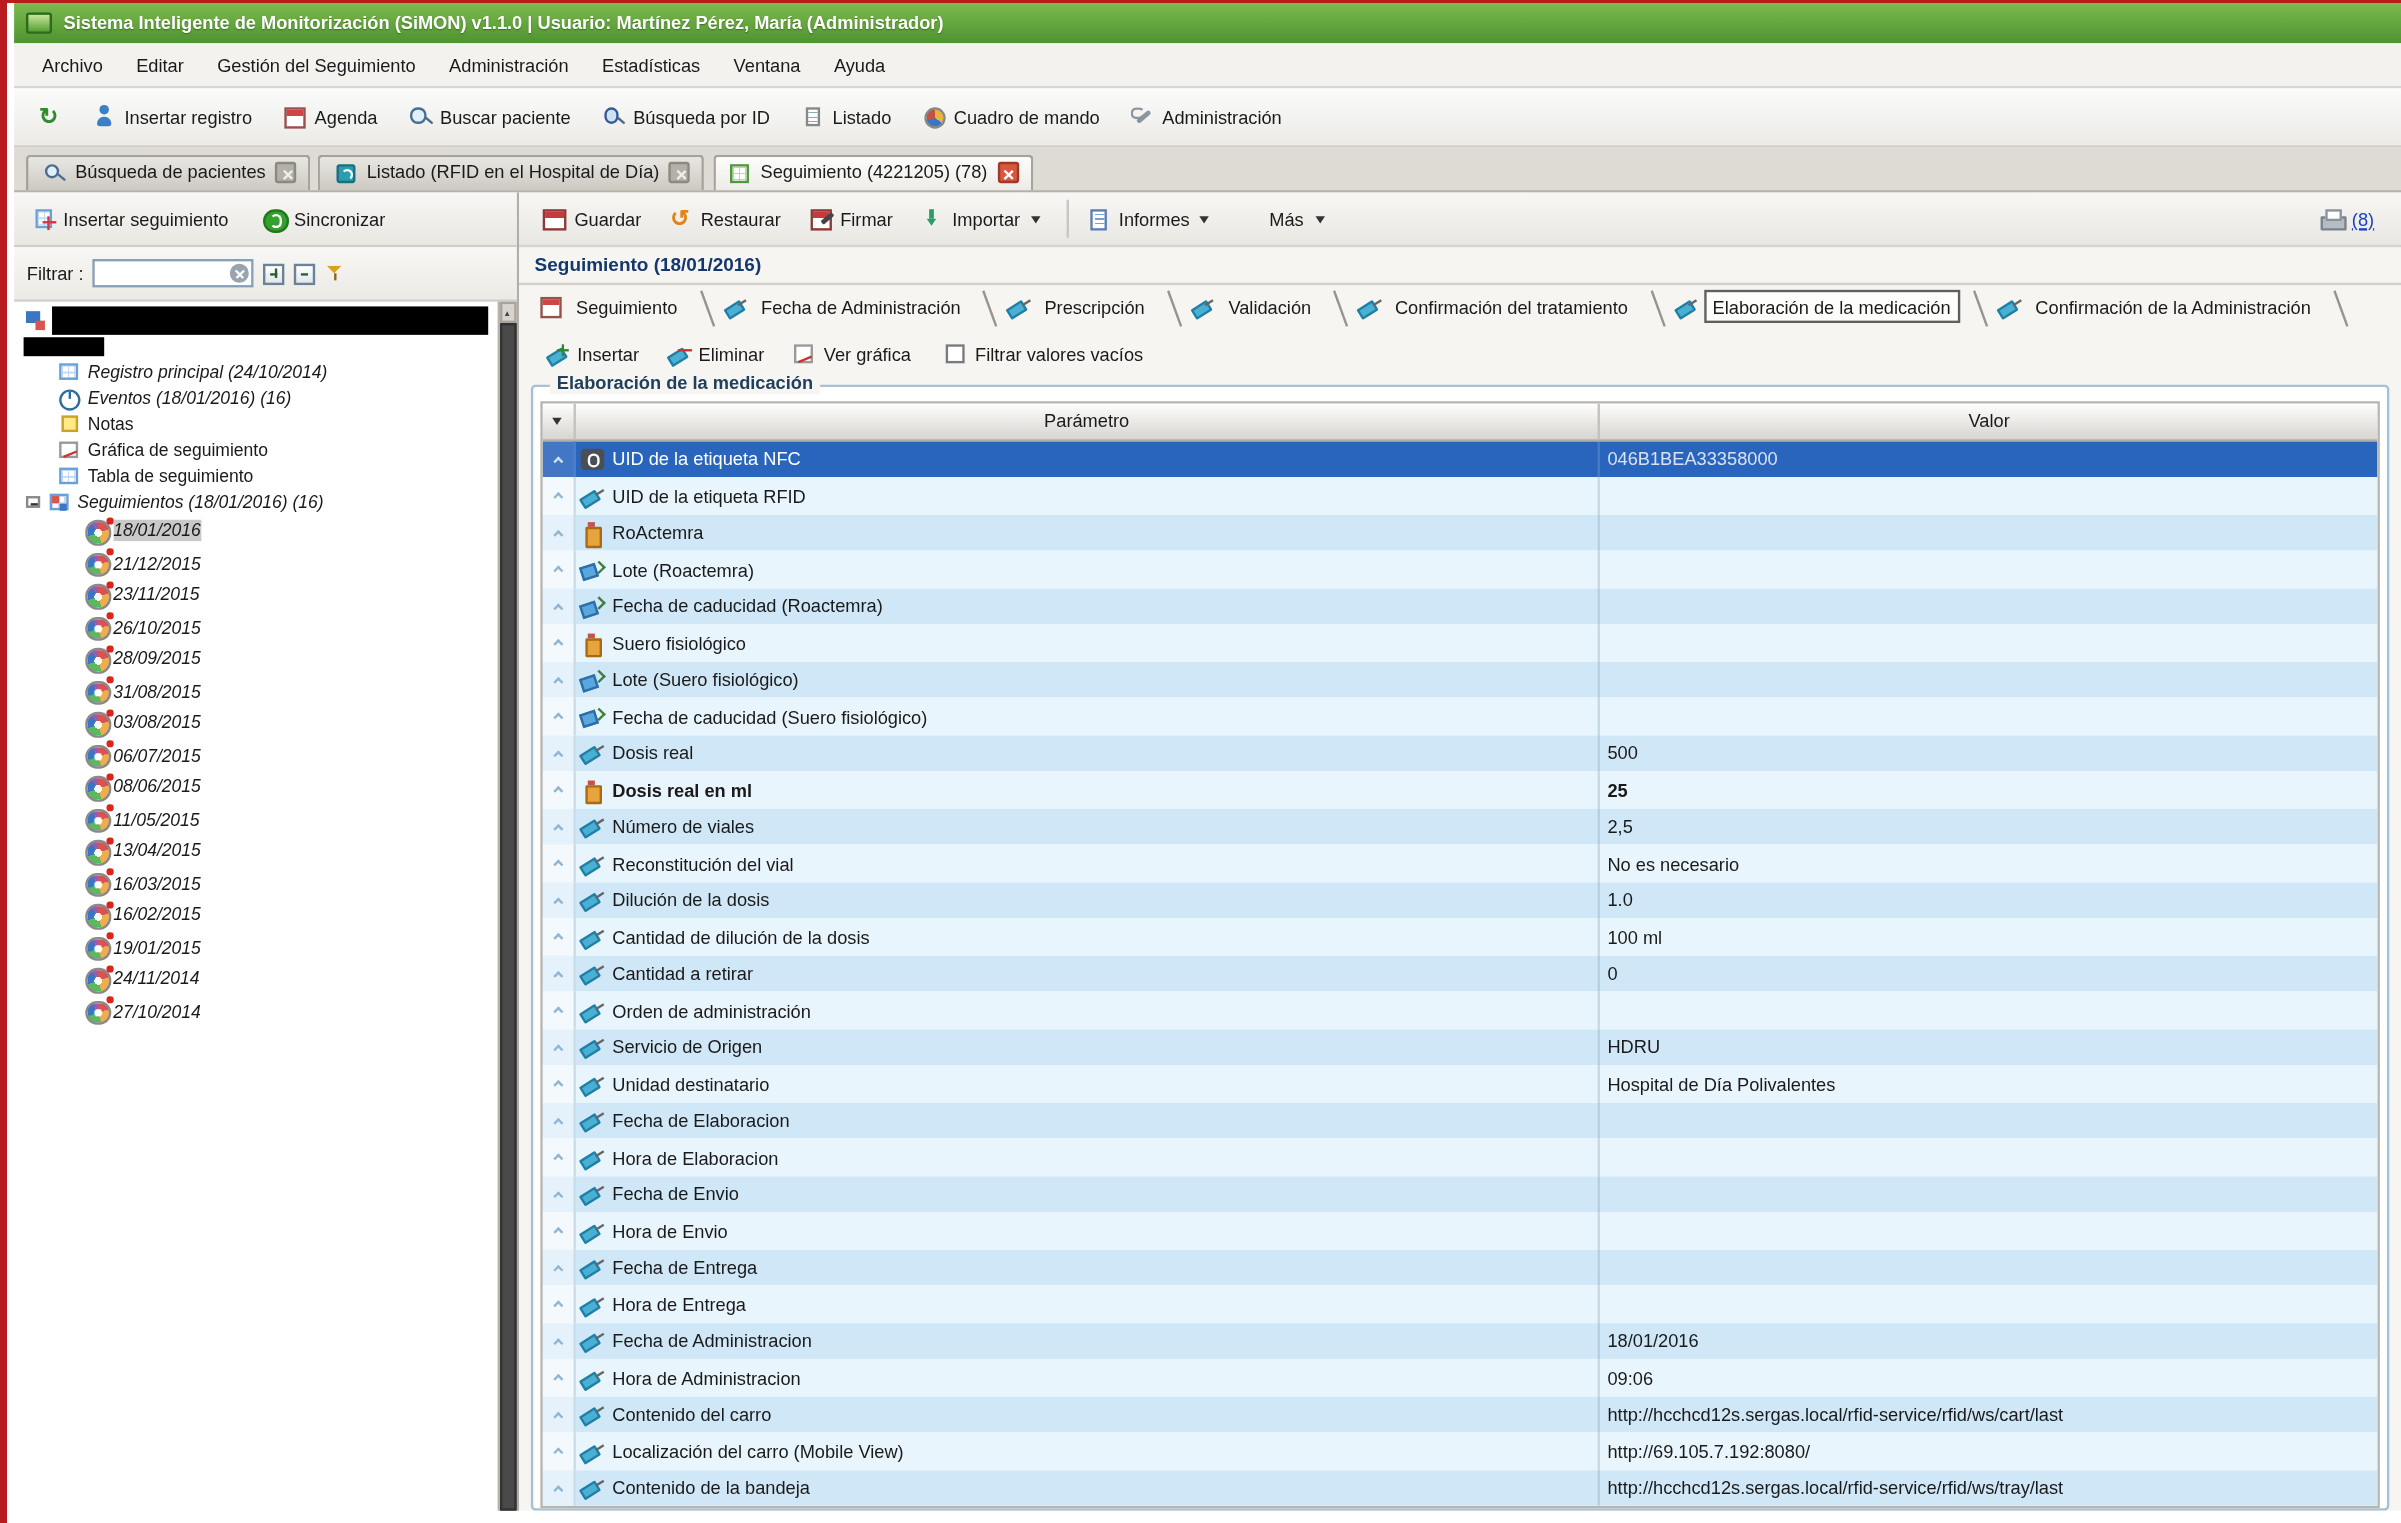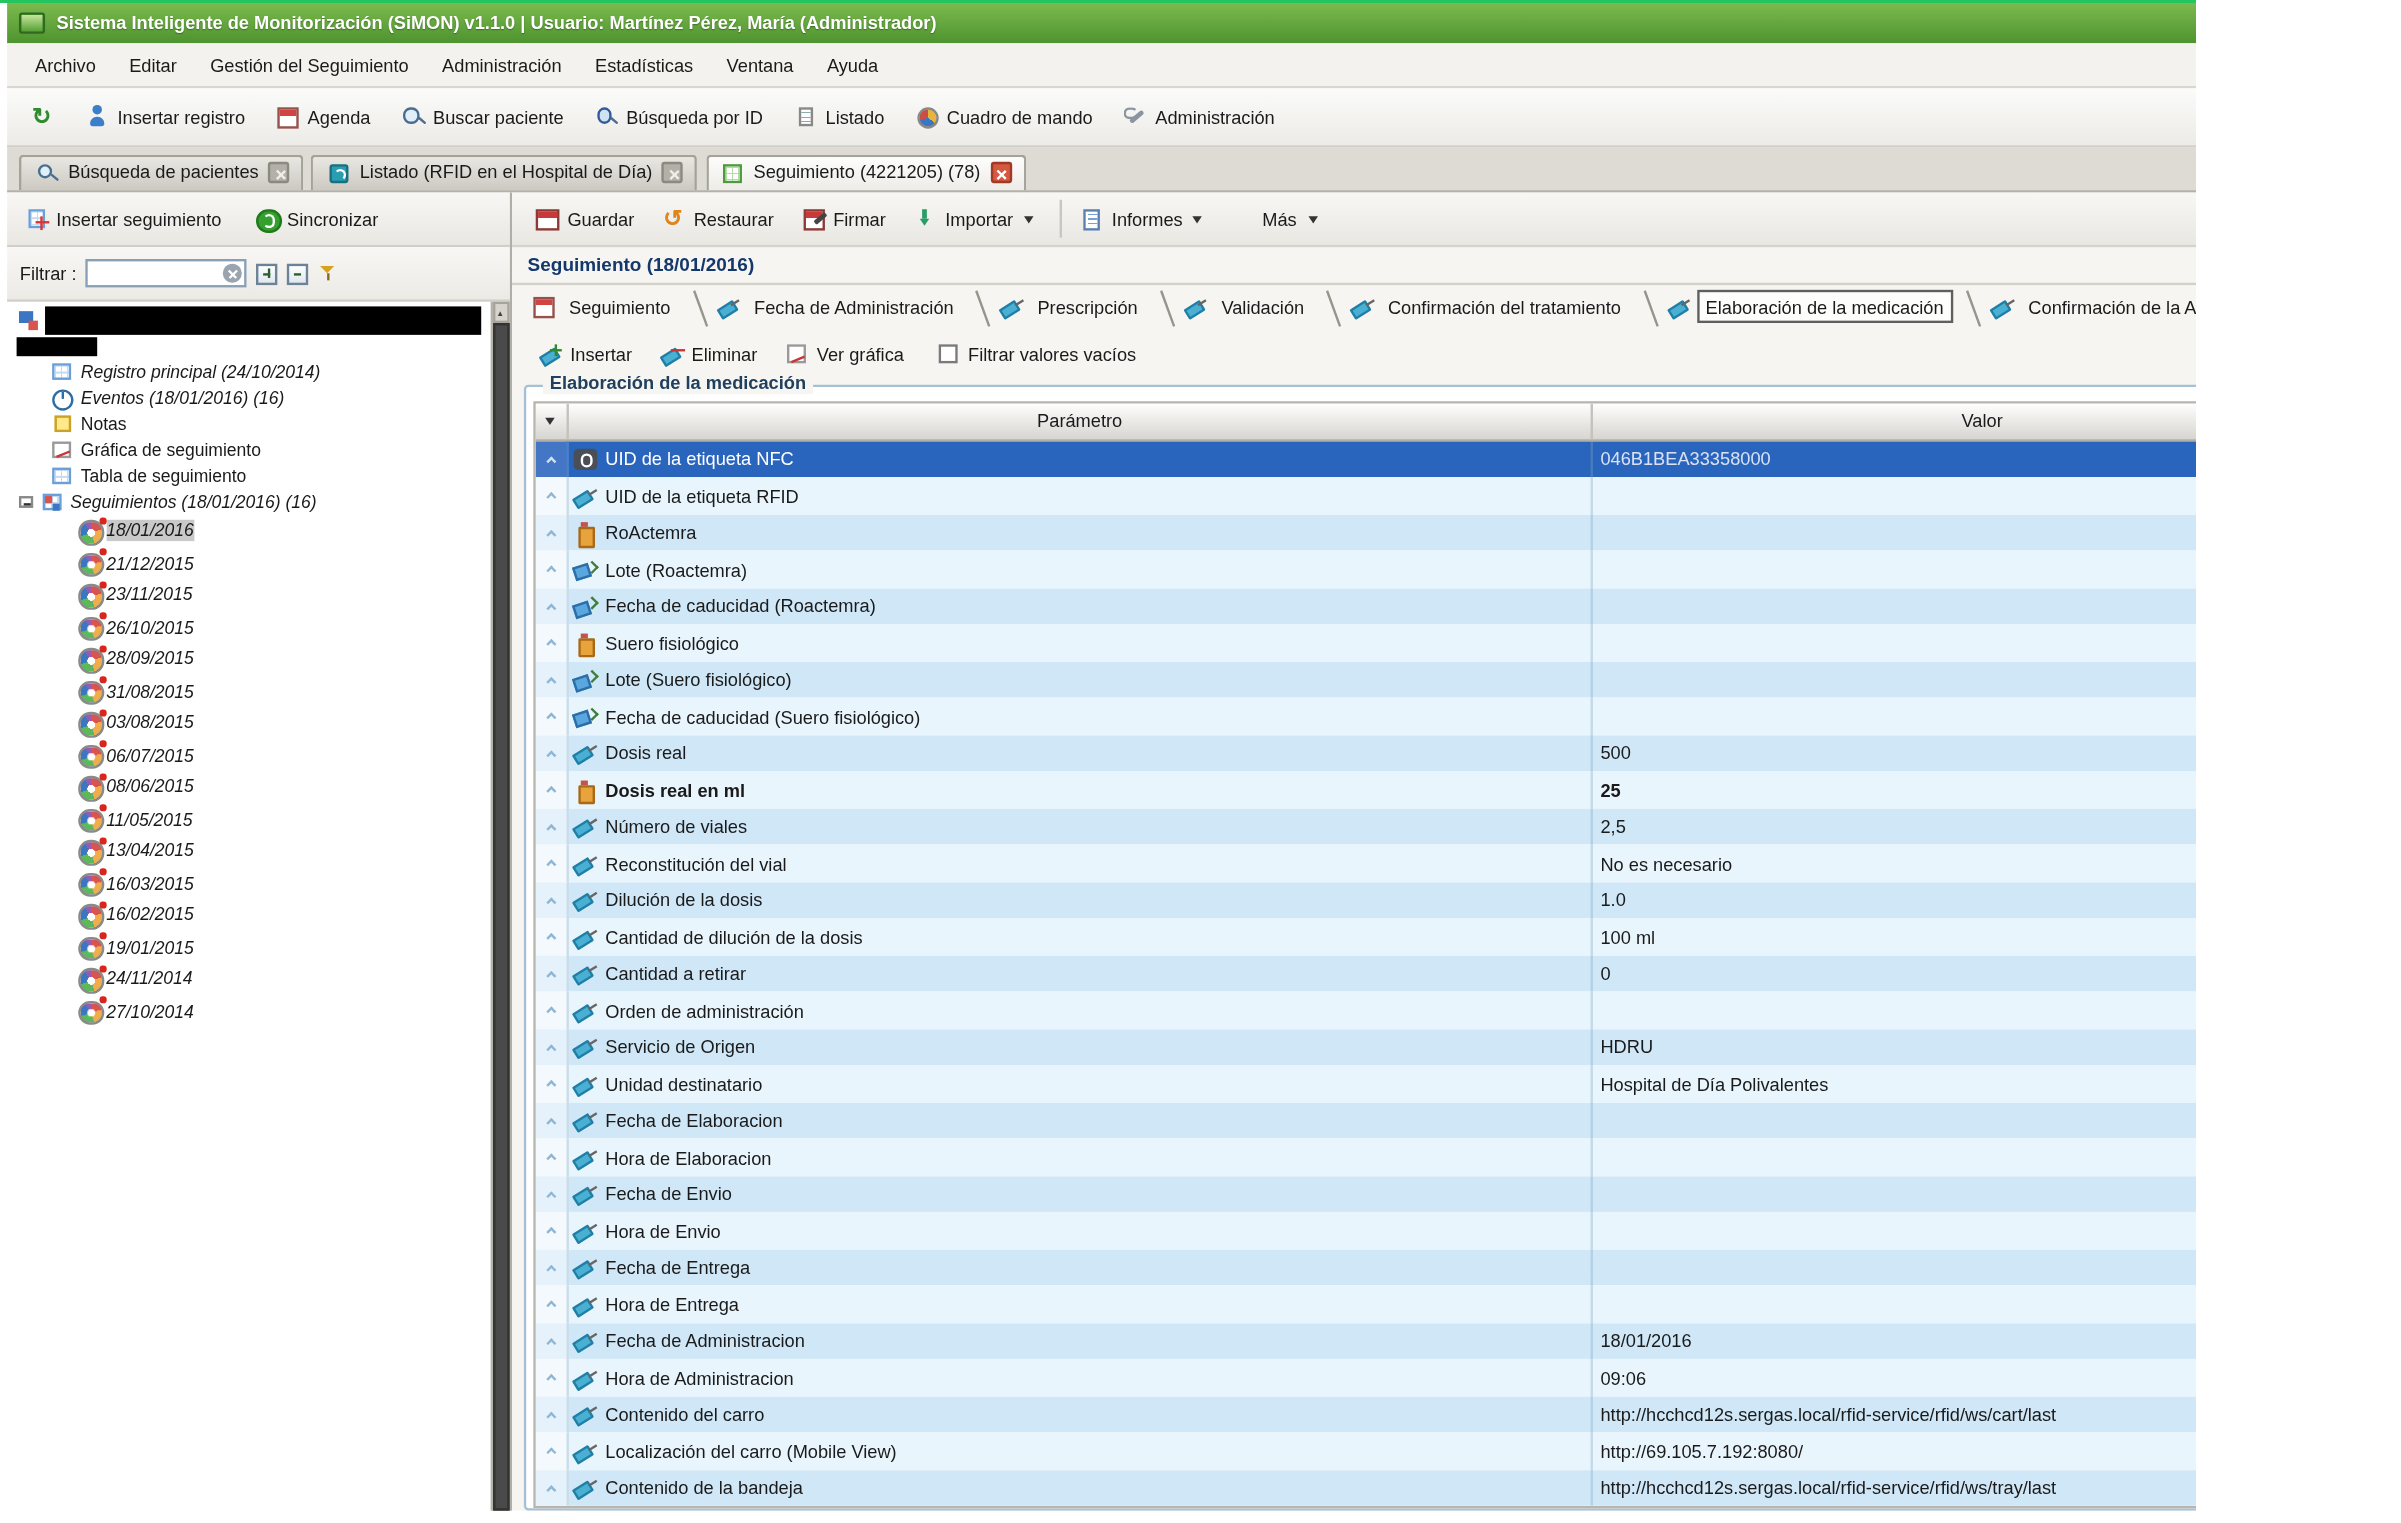--- a/index.html
+++ b/index.html
@@ -1,17 +1,17 @@
 <!DOCTYPE html>
 <html style="font-size:10.3px"><head>
 <meta charset="utf-8">
 <style>
   * { box-sizing: border-box; }
   html,body { margin:0; padding:0; background:#fff; }
-  #viewport { width:2196px; height:1523px; overflow:hidden; position:relative; background:#22c55e; }
+  #viewport { width:2401px; height:1523px; overflow:hidden; position:relative; background:#b91c1c;padding-left:7px; }
   #scale-root { width:1013px; height:643px; transform:scale(2.37046); transform-origin:0 0;
     font-family:"Liberation Sans", sans-serif; font-size:7.7px; color:#1a1a1a; background:#fff; }
   .window { margin:3.2px; width:1007px; height:636px; background:#fff; display:flex; flex-direction:column; }
 
   
   .titlebar { height:17px; background:linear-gradient(#7cba4d,#4e9330); display:flex; align-items:center;
     padding:0 5.2px; color:#fff; font-weight:bold; font-size:7.7px; text-shadow:0 0.6px 0.6px rgba(0,0,0,.35); flex:none; }
   .app-icon { width:10.3px; height:9px; background:linear-gradient(#c6e69a,#55a035); border:0.6px solid #2f6b1e;
     border-radius:1.3px; margin-right:5.2px; flex:none; }
 

